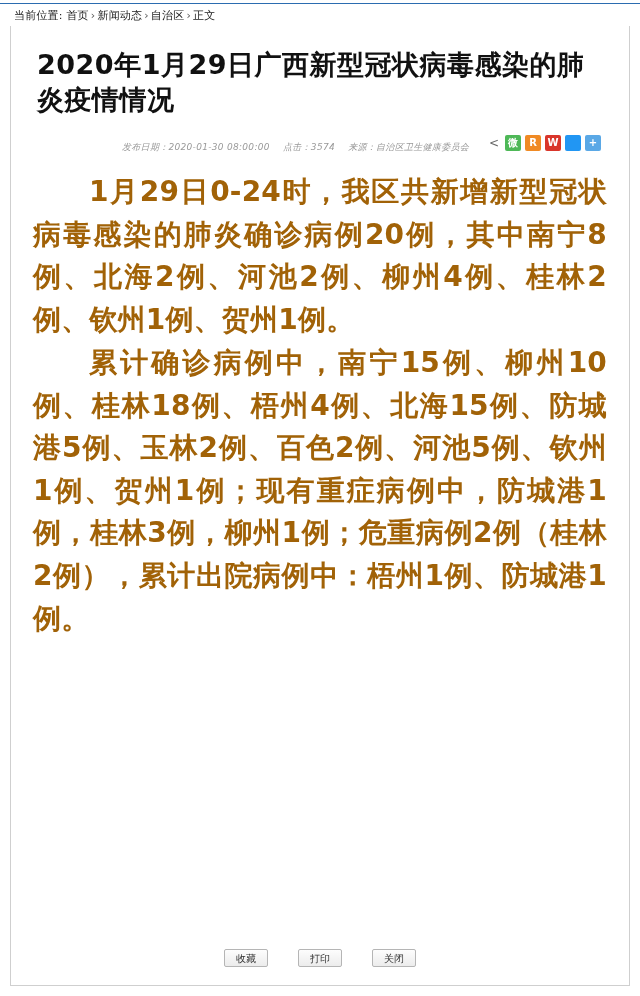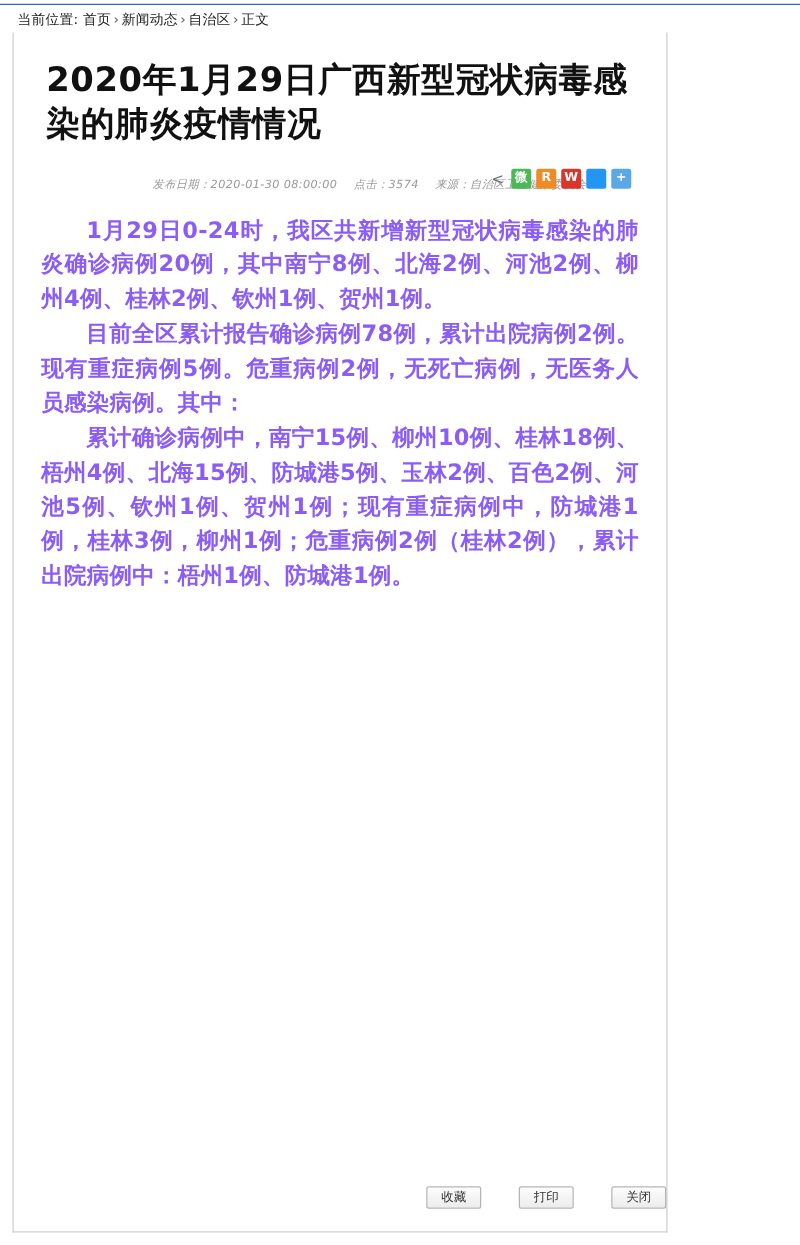--- a/index.html
+++ b/index.html
@@ -45,21 +45,21 @@
     margin: 0 2px;
   }
   .breadcrumb a {
     color: #222222;
     text-decoration: none;
   }
   .content-frame {
     position: absolute;
     top: 26px;
     left: 10px;
-    width: 524px;
+    width: 620px;
     height: 960px;
     border-left: 1px solid #cfcfcf;
     border-right: 1px solid #cfcfcf;
     border-bottom: 1px solid #cfcfcf;
     border-top: none;
     box-sizing: border-box;
     background: #ffffff;
   }
   .title {
     margin: 22px 26px 0 26px;
@@ -115,39 +115,39 @@
     margin-right: 2px;
   }
   .s-green { background: #4eb857; }
   .s-orange { background: #f08a24; }
   .s-red { background: #d9362b; }
   .s-blue { background: #2196f3; }
   .s-plus { background: #5aa8e6; }
 
   .body-text {
     margin: 14px 22px 0 22px;
-    font-size: 18px;
+    font-size: 28px;
     line-height: 1.52;
-    color: #8b5cf6;
+    color: #a16207;
     font-weight: bold;
     letter-spacing: 0.2px;
     font-family: "DejaVu Sans", "Liberation Sans", sans-serif;
   }
   .body-text p {
     margin: 0 0 1px 0;
     text-indent: 2em;
     text-align: justify;
   }
   .footer-buttons {
     position: absolute;
     bottom: 18px;
     left: 0;
     width: 100%;
     display: flex;
-    justify-content: flex-end;
+    justify-content: center;
     gap: 30px;
   }
   .btn {
     width: 44px;
     height: 18px;
     border: 1px solid #b5b5b5;
     background: linear-gradient(#fdfdfd, #ececec);
     font-size: 10px;
     color: #333333;
     text-align: center;
@@ -192,21 +192,20 @@
         <span class="s-ico s-green">微</span>
         <span class="s-ico s-orange">R</span>
         <span class="s-ico s-red">W</span>
         <span class="s-ico s-blue"></span>
         <span class="s-ico s-plus">+</span>
       </div>
     </div>
 
     <div class="body-text">
       <p>1月29日0-24时，我区共新增新型冠状病毒感染的肺炎确诊病例20例，其中南宁8例、北海2例、河池2例、柳州4例、桂林2例、钦州1例、贺州1例。</p>
-      <p>目前全区累计报告确诊病例78例，累计出院病例2例。现有重症病例5例。危重病例2例，无死亡病例，无医务人员感染病例。其中：</p>
       <p>累计确诊病例中，南宁15例、柳州10例、桂林18例、梧州4例、北海15例、防城港5例、玉林2例、百色2例、河池5例、钦州1例、贺州1例；现有重症病例中，防城港1例，桂林3例，柳州1例；危重病例2例（桂林2例），累计出院病例中：梧州1例、防城港1例。</p>
     </div>
 
     <div class="footer-buttons">
       <div class="btn">收藏</div>
       <div class="btn">打印</div>
       <div class="btn">关闭</div>
     </div>
 
   </div>

